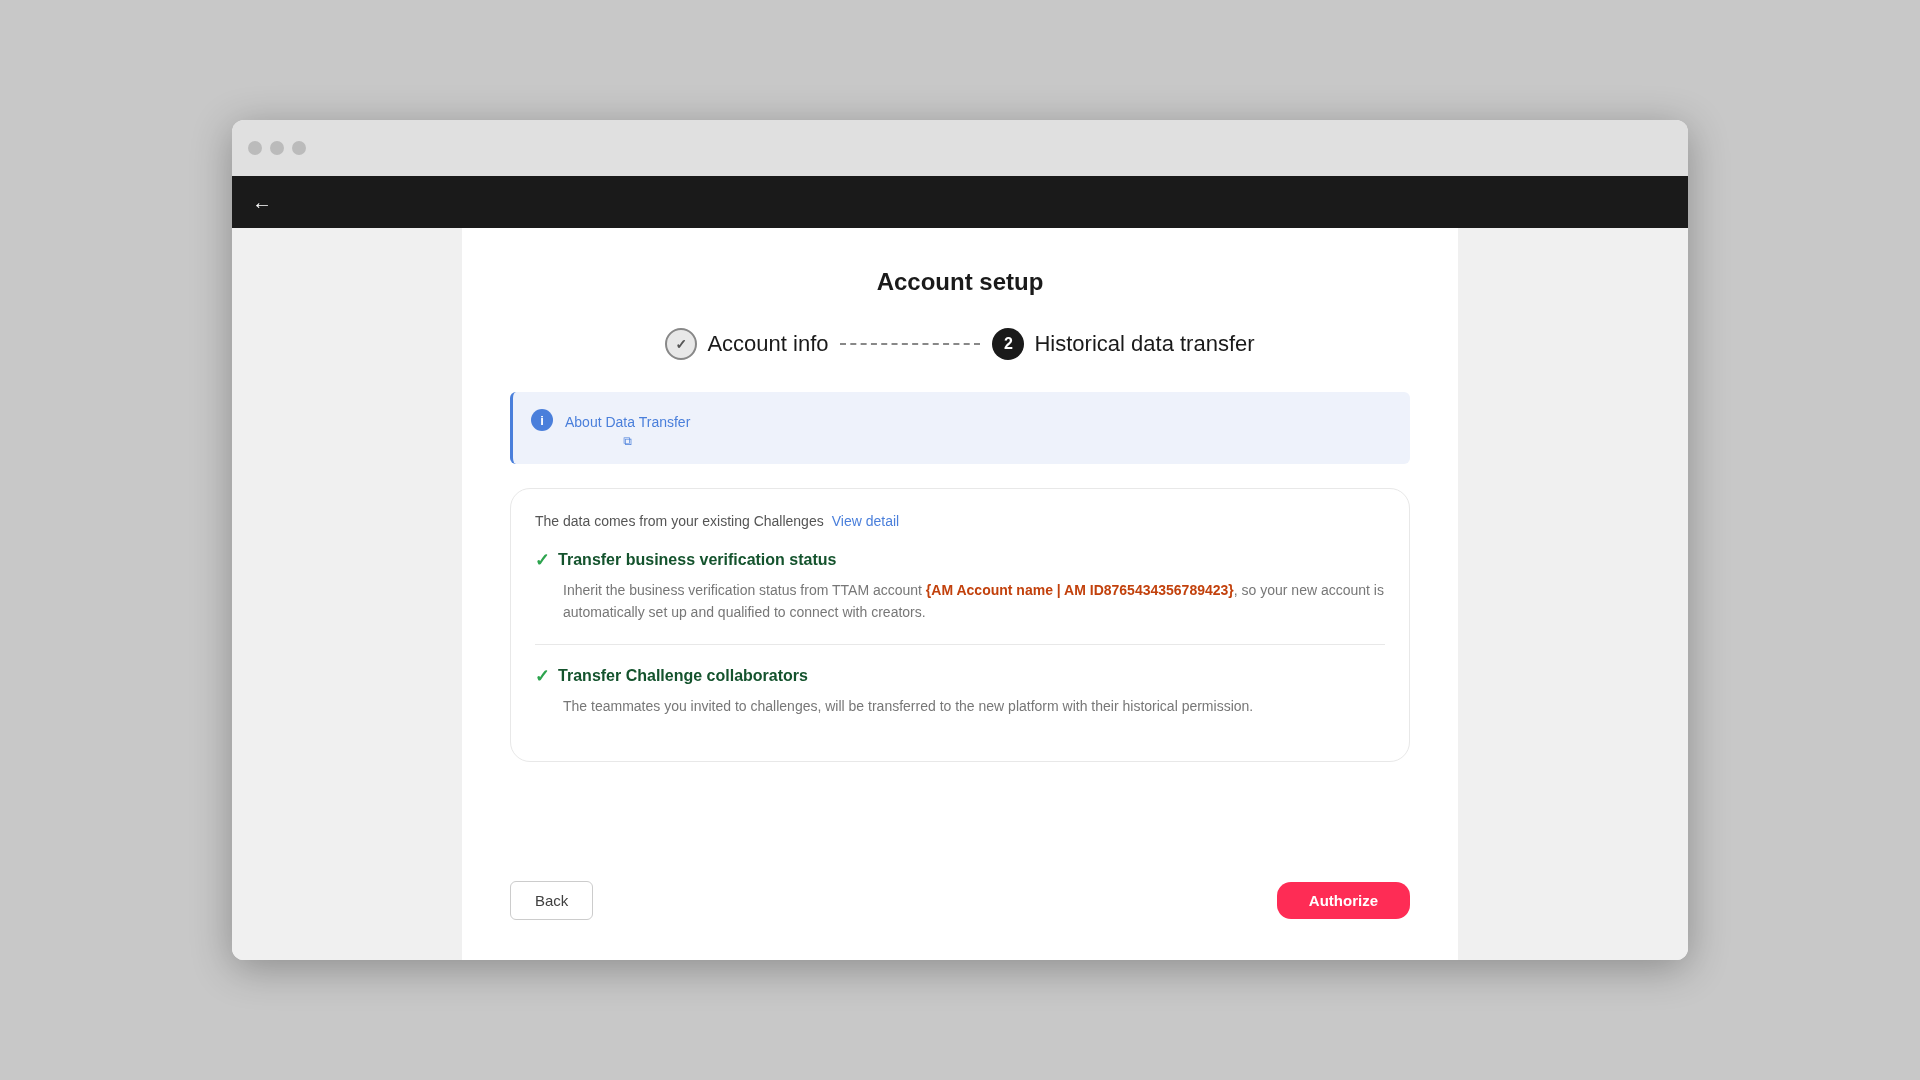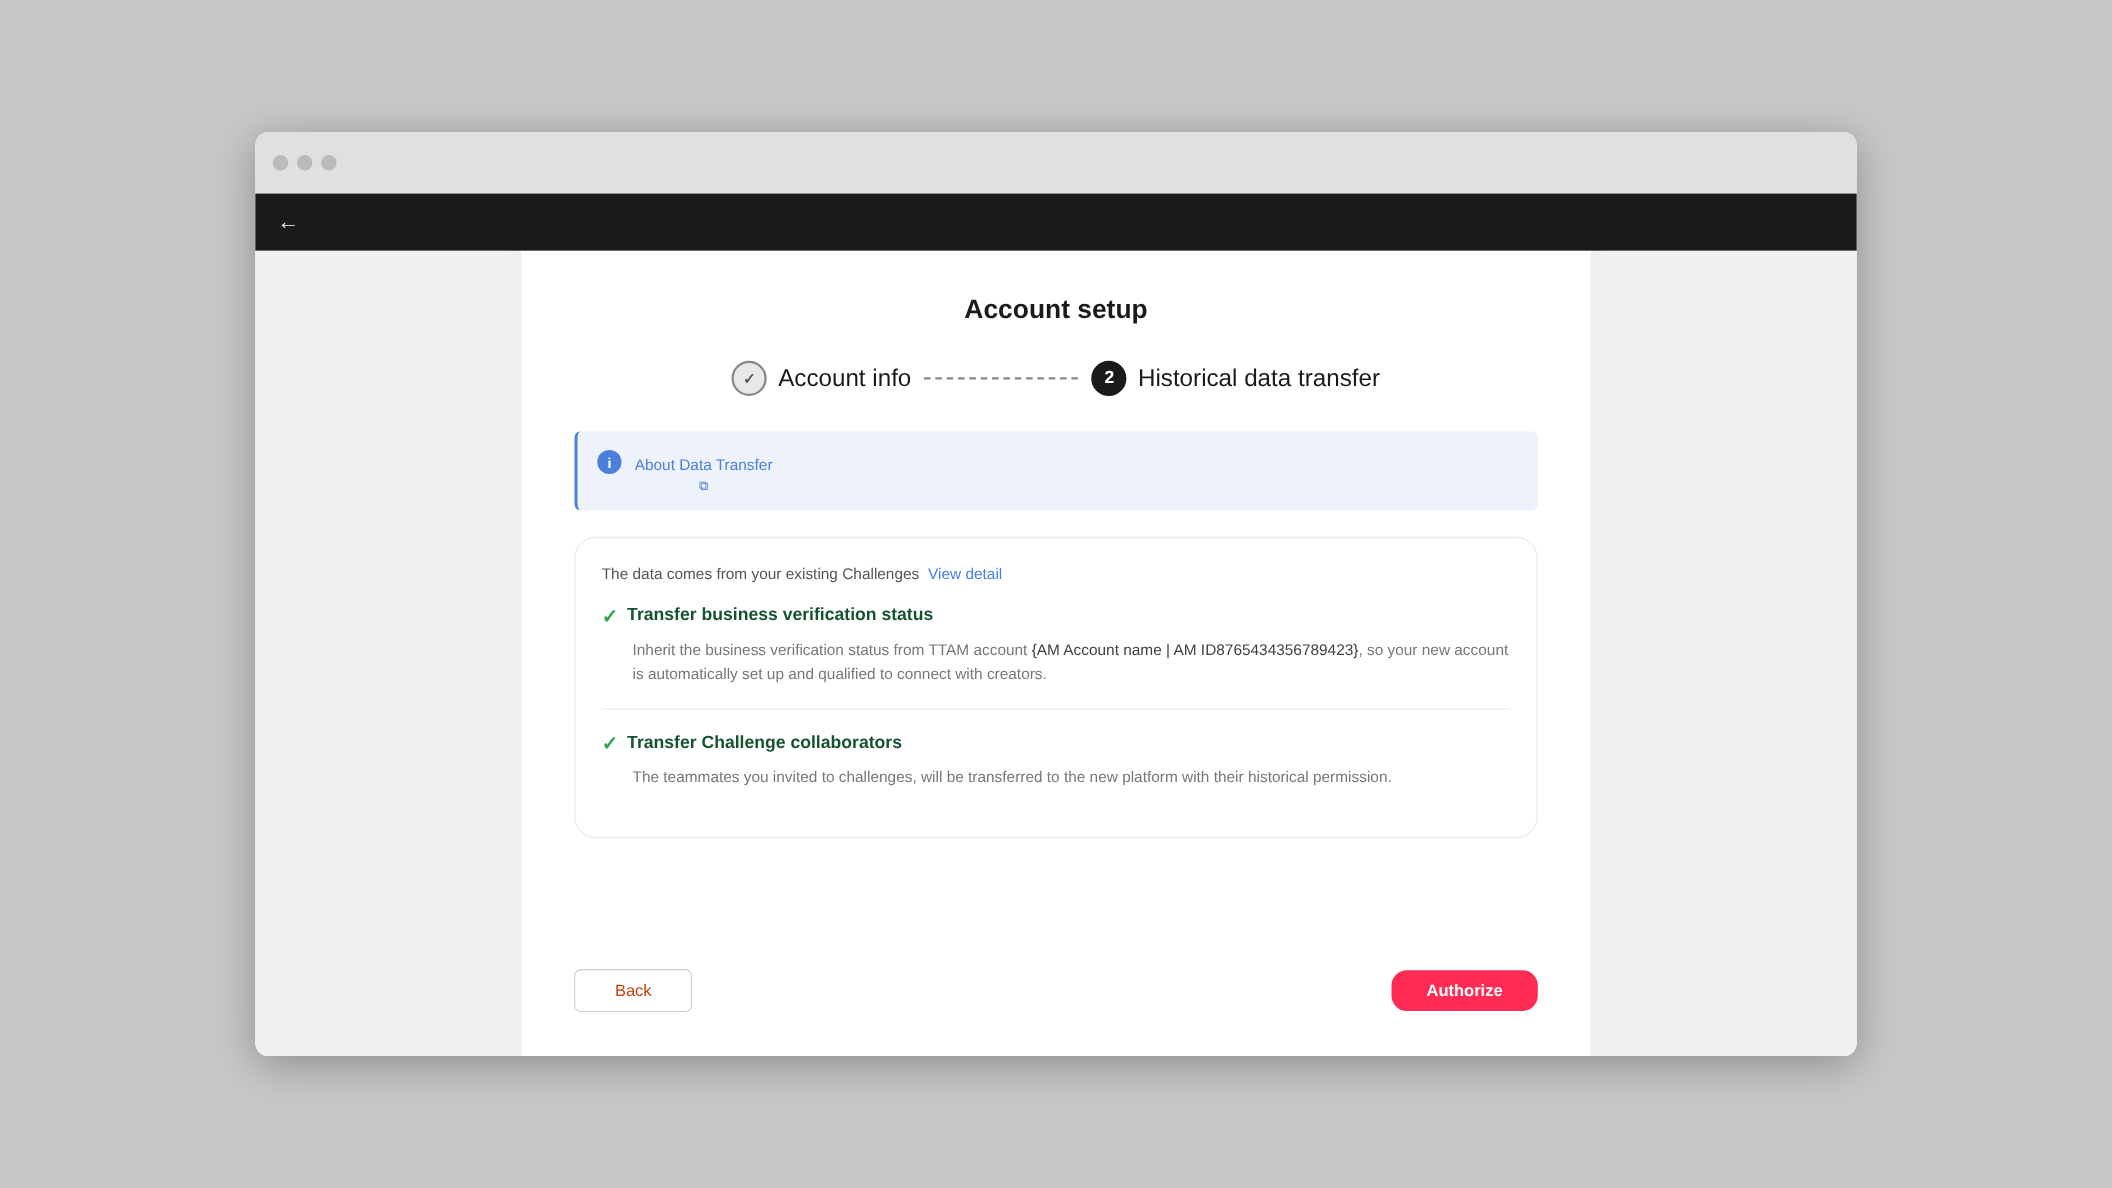--- a/index.html
+++ b/index.html
@@ -56,21 +56,20 @@
       cursor: pointer;
       display: flex;
       align-items: center;
     }
 
     .browser-content {
       flex: 1;
       background: #f0f0f0;
       display: flex;
       overflow: hidden;
-      gap: 12px;
     }
 
     .sidebar-left {
       width: 230px;
       background: #f0f0f0;
       flex-shrink: 0;
     }
 
     .main-area {
       flex: 1;
@@ -246,45 +245,45 @@
     }
 
     .transfer-description {
       font-size: 14px;
       color: #777;
       line-height: 1.6;
       margin-left: 28px;
     }
 
     .transfer-description strong {
-      color: #404040;
-      font-weight: 400;
+      color: #c2410c;
+      font-weight: 700;
     }
 
     .divider {
       height: 1px;
       background: #e8e8e8;
       margin: 20px 0;
     }
 
     .footer-buttons {
       display: flex;
       justify-content: space-between;
       align-items: center;
       margin-top: auto;
       padding-top: 32px;
     }
 
     .btn-back {
-      padding: 10px 36px;
+      padding: 10px 24px;
       border: 1px solid #ccc;
       background: white;
       border-radius: 6px;
       font-size: 15px;
-      color: #c2410c;
+      color: #404040;
       cursor: pointer;
       font-weight: 500;
     }
 
     .btn-authorize {
       padding: 10px 32px;
       background: #fe2c55;
       border: none;
       border-radius: 14px;
       font-size: 15px;

